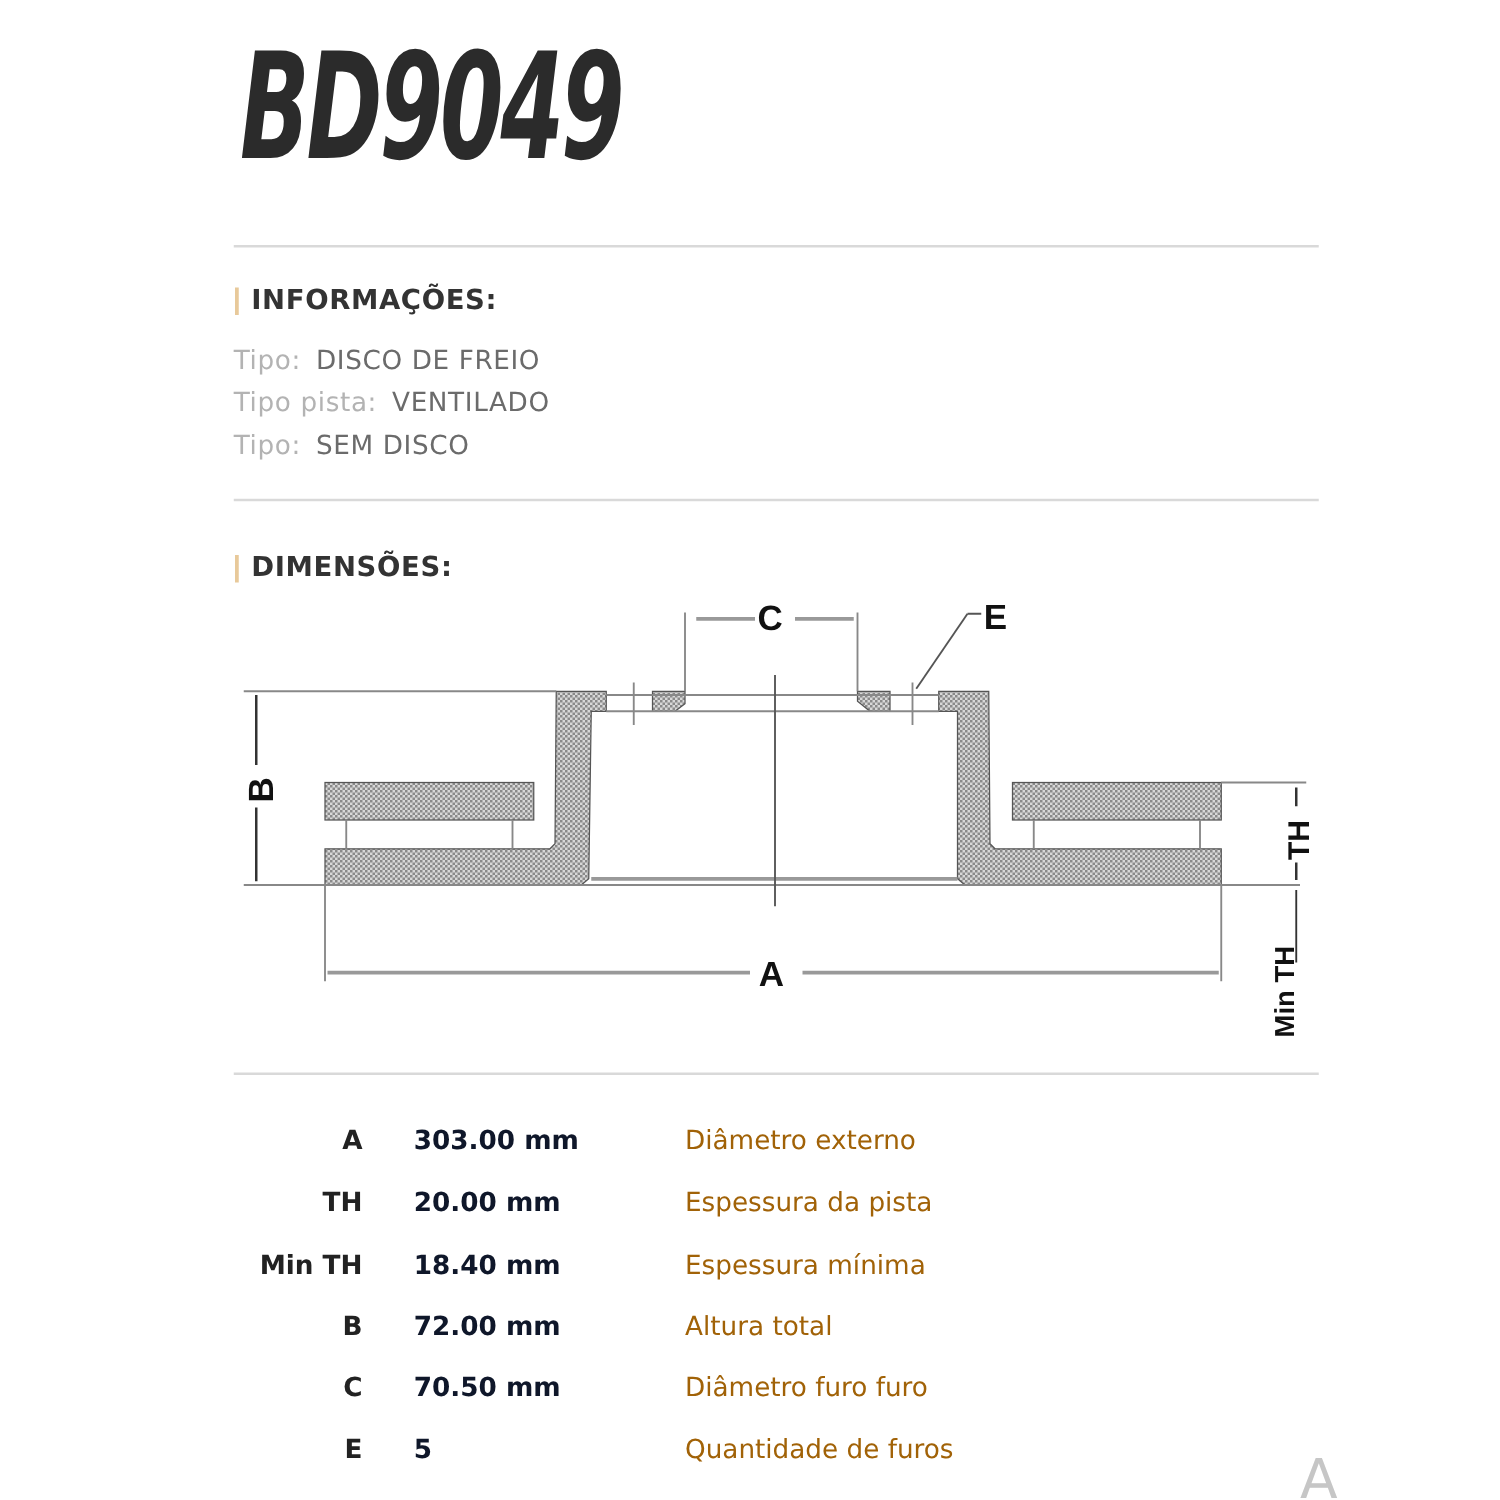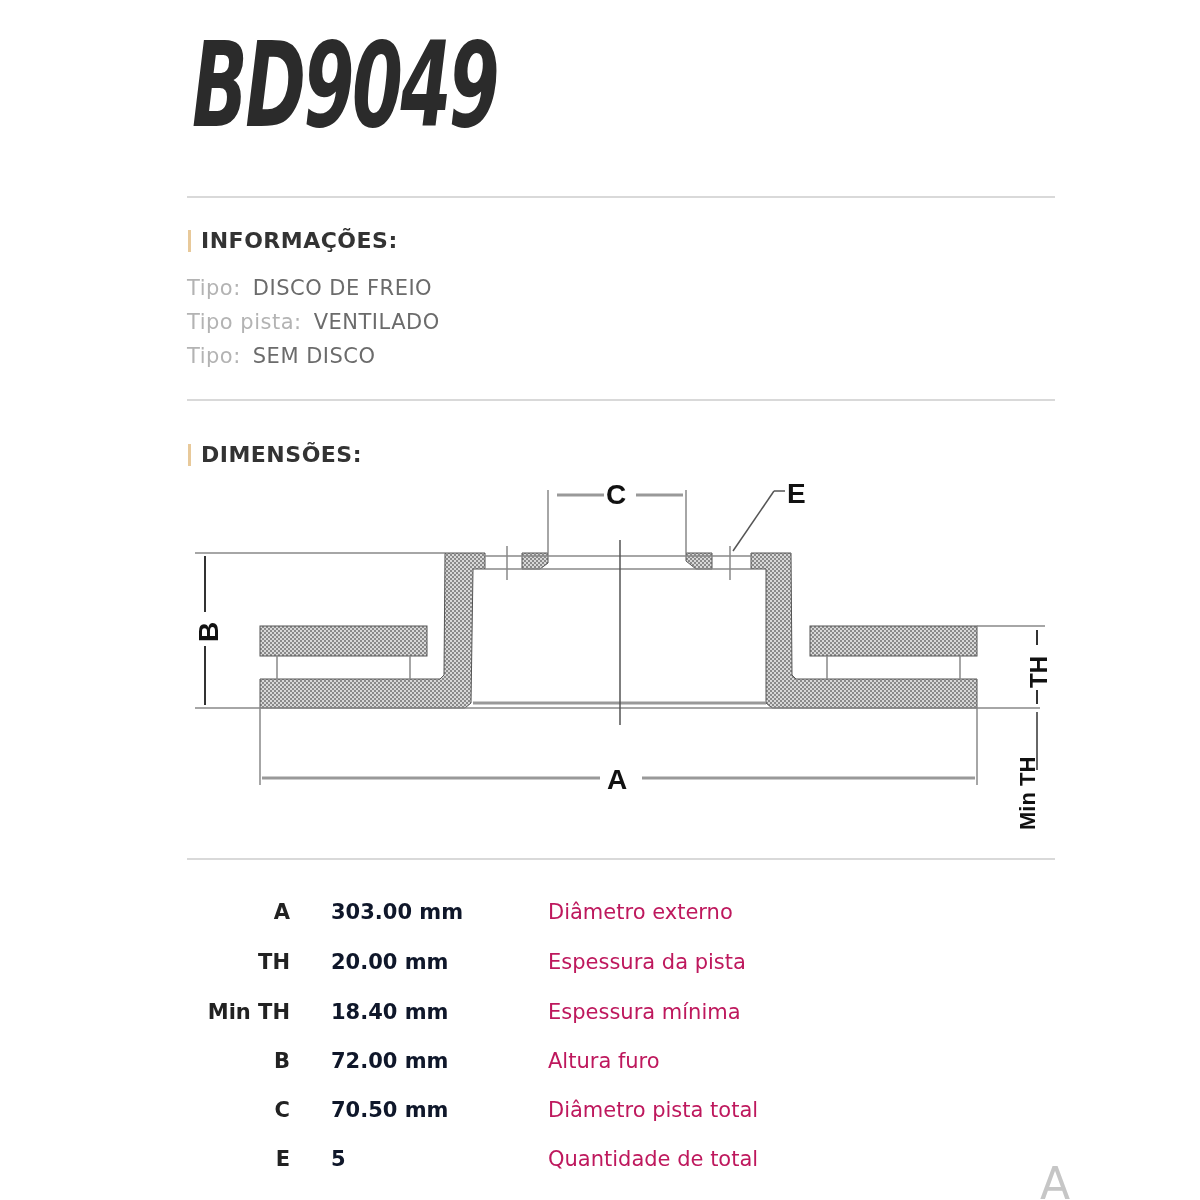--- a/index.html
+++ b/index.html
@@ -12,21 +12,21 @@
     .section-head { position: absolute; left: 188px; font-size: 22px; font-weight: bold; color: #333;
                     letter-spacing: 0.5px; display: flex; align-items: center; }
     .section-head .bar { width: 3px; height: 22px; background: #e8c99a; margin-right: 10px; }
     .info-row { position: absolute; left: 187px; font-size: 21px; font-weight: normal; letter-spacing: 0.5px; }
     .info-row .k { color: #b3b3b3; margin-right: 12px; }
     .info-row .v { color: #6b6b6b; }
     .diagram { position: absolute; left: 180px; top: 470px; }
     .spec-row { position: absolute; left: 190px; width: 700px; height: 40px; font-size: 21px; }
     .spec-row .code { position: absolute; right: 595px; width: 120px; text-align: right; font-weight: bold; color: #222; }
     .spec-row .val { position: absolute; left: 141px; font-weight: bold; color: #0f172a; }
-    .spec-row .desc { position: absolute; left: 358px; color: #be185d; }
+    .spec-row .desc { position: absolute; left: 358px; color: #a16207; }
     .corner-a { position: absolute; left: 1040px; top: 1158px; font-size: 44px; color: #c6c6c6; font-family: "DejaVu Sans", sans-serif; }
   </style>
 </head>
 <body>
 
 <div class="title">BD9049</div>
 
 <div class="rule" style="top:196px"></div>
 
 <div class="section-head" style="top:228px">
@@ -142,26 +142,26 @@
   <span class="desc">Espessura da pista</span>
 </div>
 <div class="spec-row" style="top:1000px">
   <span class="code" style="left:-20px">Min TH</span>
   <span class="val">18.40 mm</span>
   <span class="desc">Espessura mínima</span>
 </div>
 <div class="spec-row" style="top:1049px">
   <span class="code" style="left:-20px">B</span>
   <span class="val">72.00 mm</span>
-  <span class="desc">Altura furo</span>
+  <span class="desc">Altura total</span>
 </div>
 <div class="spec-row" style="top:1098px">
   <span class="code" style="left:-20px">C</span>
   <span class="val">70.50 mm</span>
-  <span class="desc">Diâmetro pista total</span>
+  <span class="desc">Diâmetro furo furo</span>
 </div>
 <div class="spec-row" style="top:1147px">
   <span class="code" style="left:-20px">E</span>
   <span class="val">5</span>
-  <span class="desc">Quantidade de total</span>
+  <span class="desc">Quantidade de furos</span>
 </div>
 
 <div class="corner-a">A</div>
 
 </body></html>

